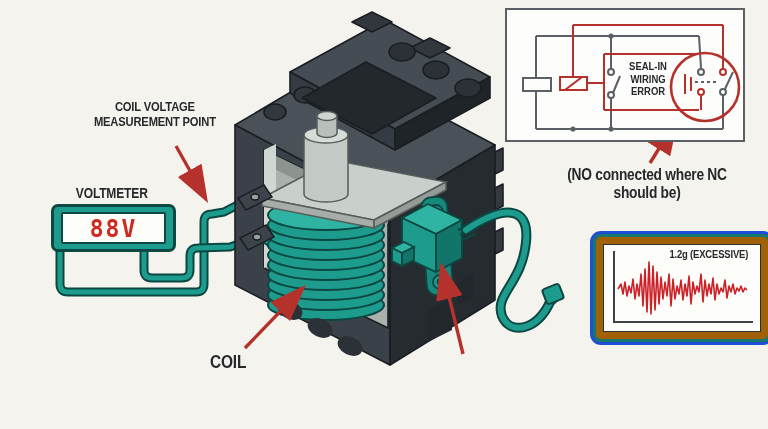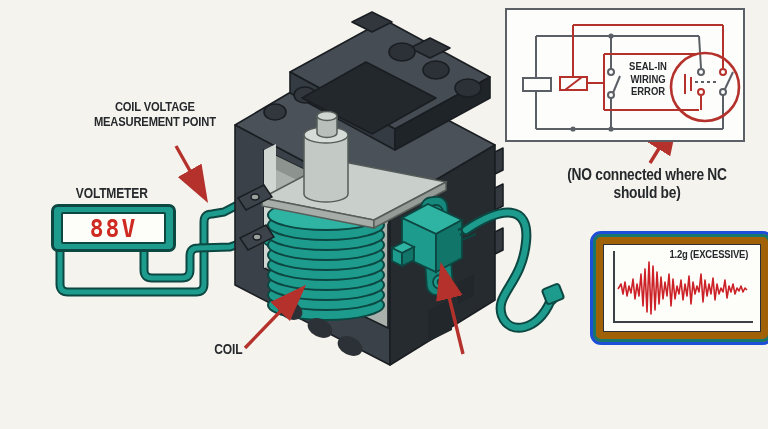--- a/index.html
+++ b/index.html
@@ -52,21 +52,21 @@
     background:#fdfdfb;border:2px solid #5b6066;
   }
   #seal-in-label{
     position:absolute;left:102px;top:50px;width:78px;
     font-size:11px;font-weight:bold;text-align:center;line-height:1.15;
   }
   #caption-title{left:528px;top:146px;width:238px;font-size:13.5px;}
   #caption-sub{left:528px;top:166px;width:238px;font-size:16px;font-weight:bold;letter-spacing:-0.3px;}
   #label-cvp{left:55px;top:100px;width:200px;font-size:13px;}
   #label-voltmeter{left:42px;top:186px;width:140px;font-size:14px;}
-  #label-coil{left:188px;top:342px;width:80px;font-size:14px;}
+  #label-coil{left:188px;top:352px;width:80px;font-size:18px;}
   #label-vibration{left:387px;top:356px;width:180px;font-size:13.5px;}
 </style>
 </head>
 <body>
 
 <div id="canvas">
 
   <svg class="abs" style="left:0;top:0" width="768" height="429" viewBox="0 0 768 429">
     <defs>
       <marker id="arrh" markerWidth="12" markerHeight="10" refX="8" refY="4" orient="auto">

